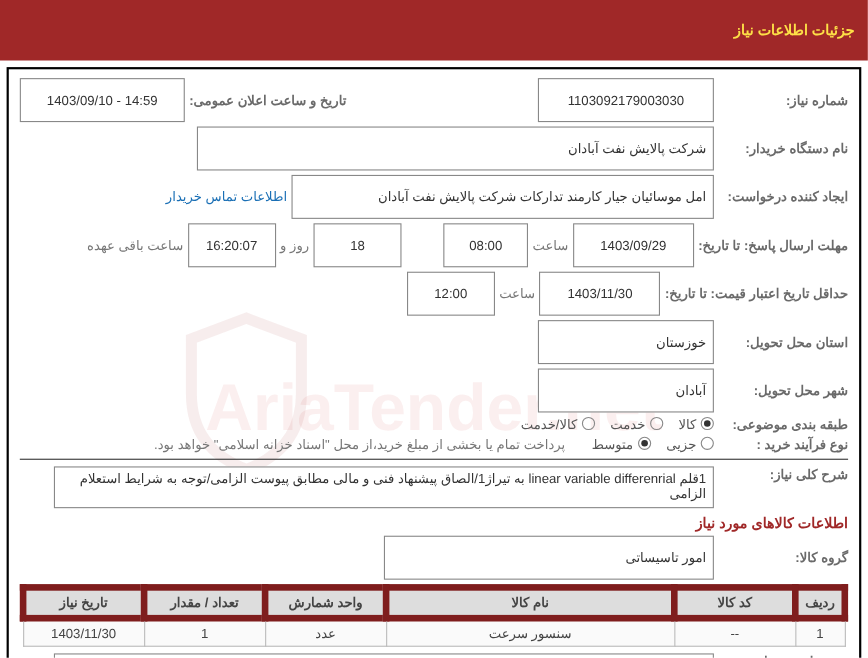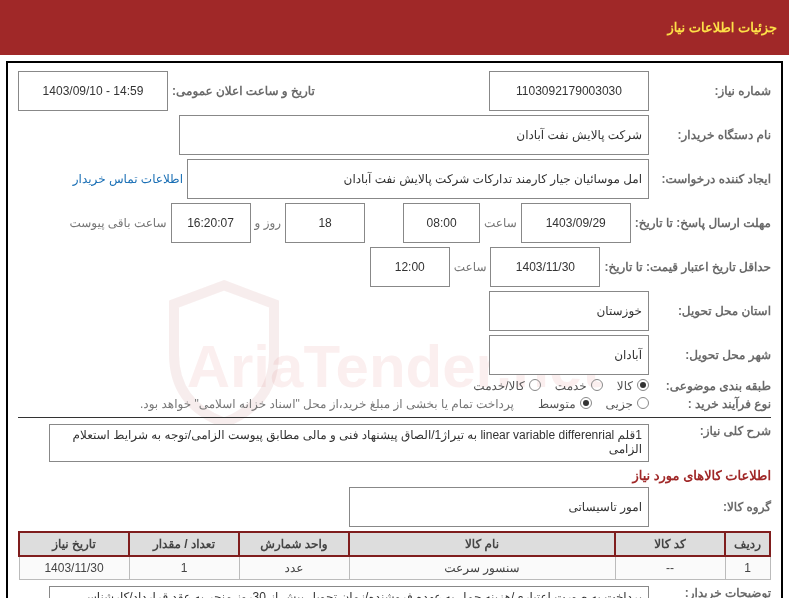--- a/index.html
+++ b/index.html
@@ -110,21 +110,21 @@
   direction: rtl;
   color:#333;
 }
 table.data {
   width: 100%;
   border-collapse: collapse;
   margin-top: 4px;
 }
 table.data th {
   background: #ddd;
-  border: 2px solid #7f1d1d;
+  border: 6px solid #7f1d1d;
   padding: 4px;
   font-size: 12px;
   color: #444;
 }
 table.data td {
   border: 1px solid #bbb;
   padding: 4px;
   text-align: center;
   font-size: 12px;
   background: #fafafa;
@@ -173,34 +173,34 @@
   <span class="fld ltr" style="width:150px">1403/09/10 - 14:59</span>
 </div>
 
 <div class="row">
   <span class="lbl">نام دستگاه خریدار:</span>
   <span class="fld" style="width:470px">شرکت پالایش نفت آبادان</span>
 </div>
 
 <div class="row">
   <span class="lbl">ایجاد کننده درخواست:</span>
-  <span class="fld" style="width:462px">امل موسائیان جیار کارمند تدارکات شرکت پالایش نفت آبادان</span>
+  <span class="fld" style="width:384px">امل موسائیان جیار کارمند تدارکات شرکت پالایش نفت آبادان</span>
   <a class="link">اطلاعات تماس خریدار</a>
 </div>
 
 <div class="row">
   <span class="lbl">مهلت ارسال پاسخ: تا تاریخ:</span>
   <span class="fld ltr" style="width:110px">1403/09/29</span>
   <span class="note">ساعت</span>
   <span class="fld ltr" style="width:77px">08:00</span>
   <span style="width:30px"></span>
   <span class="fld ltr" style="width:80px">18</span>
   <span class="note">روز و</span>
   <span class="fld ltr" style="width:80px">16:20:07</span>
-  <span class="note">ساعت باقی پیوست</span>
+  <span class="note">ساعت باقی عهده</span>
 </div>
 
 <div class="row">
   <span class="lbl">حداقل تاریخ اعتبار قیمت: تا تاریخ:</span>
   <span class="fld ltr" style="width:110px">1403/11/30</span>
   <span class="note">ساعت</span>
   <span class="fld ltr" style="width:80px">12:00</span>
 </div>
 
 <div class="row">

